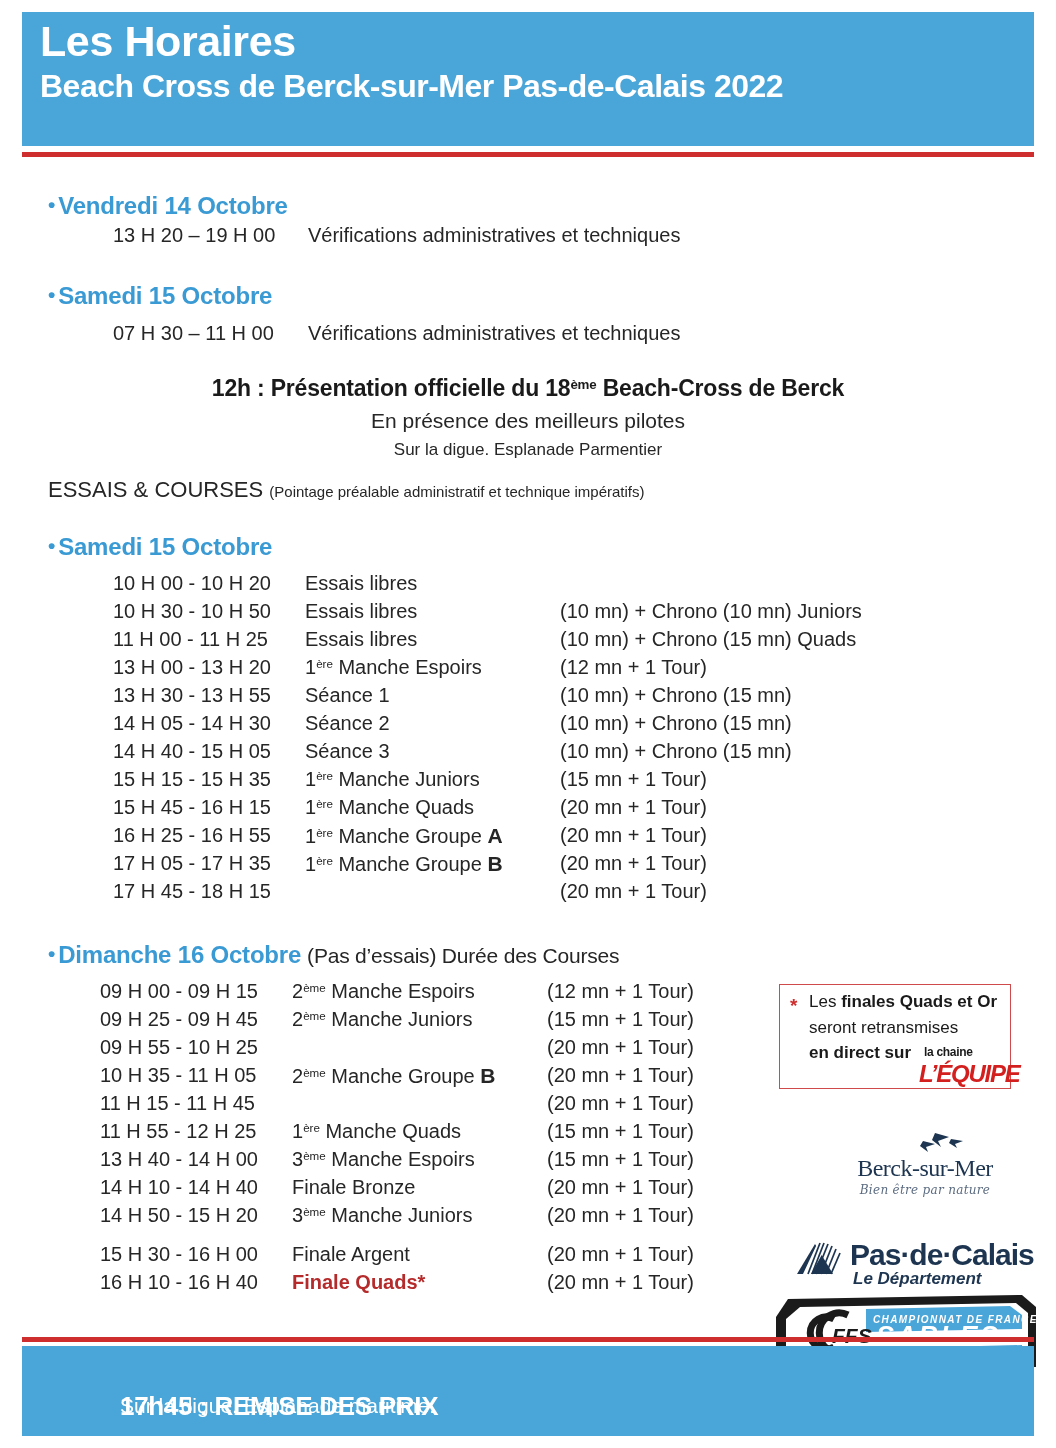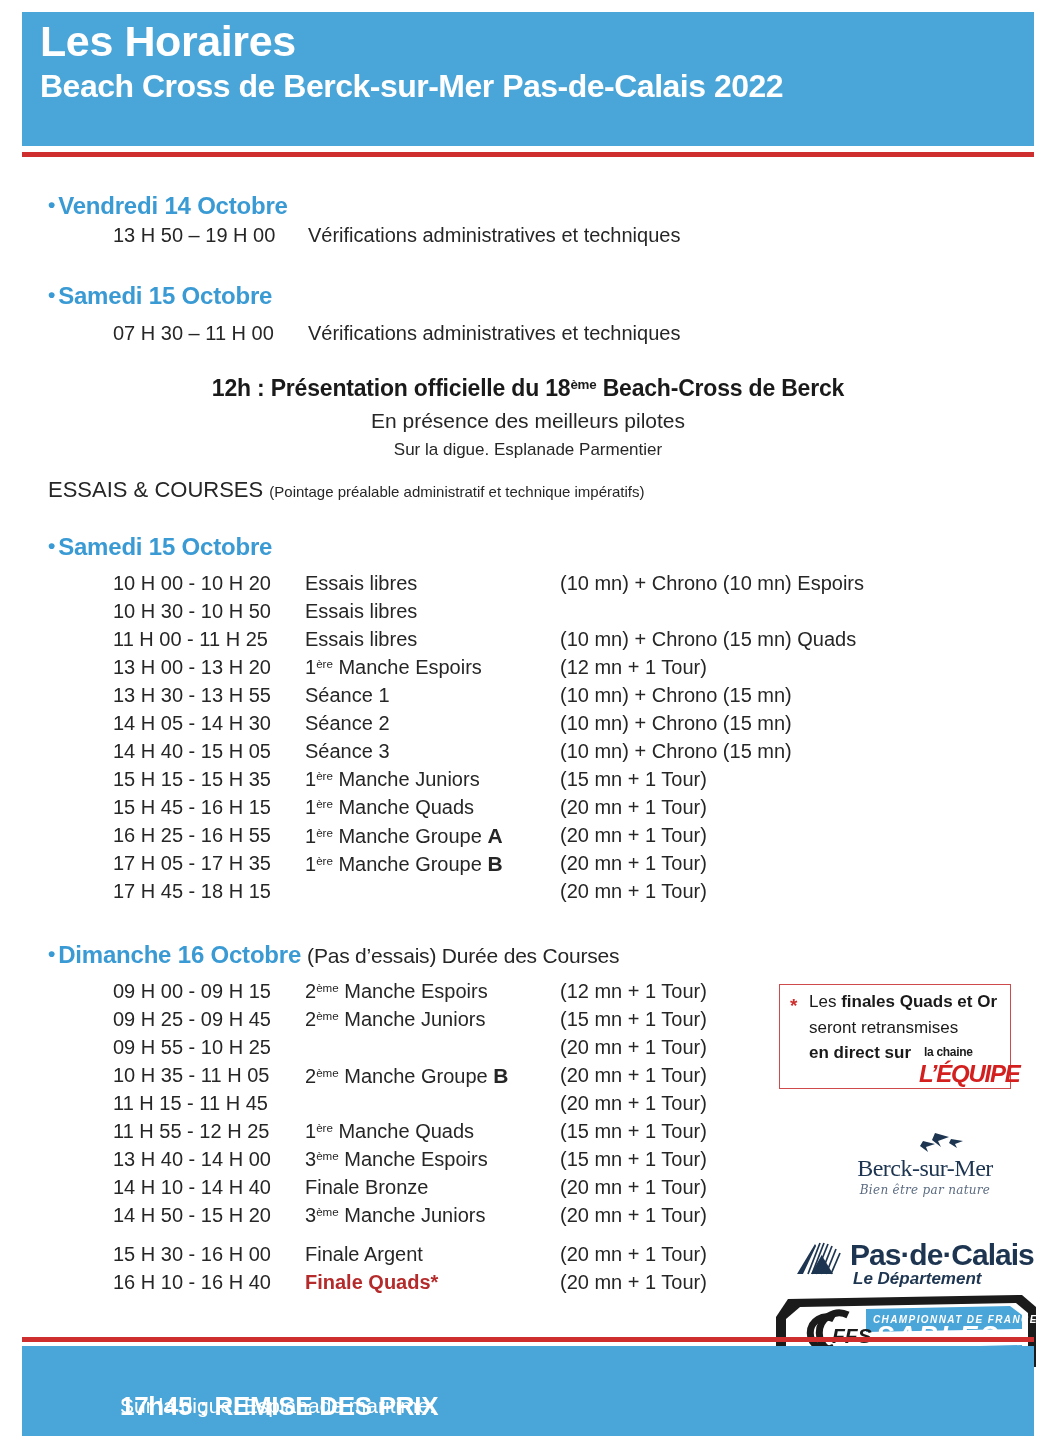--- a/index.html
+++ b/index.html
@@ -148,21 +148,21 @@
 
 <div class="header-band"></div>
 <div class="header-title">Les Horaires</div>
 <div class="header-sub">Beach Cross de Berck-sur-Mer Pas-de-Calais 2022</div>
 <div class="rule-red rule-top"></div>
 
 <div class="day-head" style="left:48px;top:192px;">
   <span class="bullet">•</span><span>Vendredi 14 Octobre</span>
 </div>
 <div class="simple-row" style="left:113px;top:224px;">
-  <span class="t">13 H 50 – 19 H 00</span><span>Vérifications administratives et techniques</span>
+  <span class="t">13 H 20 – 19 H 00</span><span>Vérifications administratives et techniques</span>
 </div>
 
 <div class="day-head" style="left:48px;top:282px;">
   <span class="bullet">•</span><span>Samedi 15 Octobre</span>
 </div>
 <div class="simple-row" style="left:113px;top:322px;">
   <span class="t">07 H 30 – 11 H 00</span><span>Vérifications administratives et techniques</span>
 </div>
 
 <div class="pres-1">
@@ -176,25 +176,25 @@
   <span class="small">(Pointage préalable administratif et technique impératifs)</span>
 </div>
 
 <div class="day-head" style="left:48px;top:533px;">
   <span class="bullet">•</span><span>Samedi 15 Octobre</span>
 </div>
 <div class="sched" id="saturday-table" style="left:113px;top:572px;width:800px;">
     <div class="row">
       <span class="c-time">10 H 00 - 10 H 20</span>
       <span class="c-event">Essais libres</span>
-      <span class="c-dur">(10 mn) + Chrono (10 mn) Espoirs</span>
     </div>
     <div class="row">
       <span class="c-time">10 H 30 - 10 H 50</span>
       <span class="c-event">Essais libres</span>
+      <span class="c-dur">(10 mn) + Chrono (10 mn) Juniors</span>
     </div>
     <div class="row">
       <span class="c-time">11 H 00 - 11 H 25</span>
       <span class="c-event">Essais libres</span>
       <span class="c-dur">(10 mn) + Chrono (15 mn) Quads</span>
     </div>
     <div class="row">
       <span class="c-time">13 H 00 - 13 H 20</span>
       <span class="c-event"><span>1</span><sup>ère</sup> Manche Espoirs</span>
       <span class="c-dur">(12 mn + 1 Tour)</span>
@@ -236,21 +236,21 @@
     </div>
     <div class="row">
       <span class="c-time">17 H 45 - 18 H 15</span>
       <span class="c-dur">(20 mn + 1 Tour)</span>
     </div>
   </div>
 
 <div class="day-head" style="left:48px;top:941px;">
   <span class="bullet">•</span><span>Dimanche 16 Octobre</span><span class="suffix">(Pas d’essais) Durée des Courses</span>
 </div>
-<div class="sched" id="sunday-table" style="left:113px;top:980px;width:700px;">
+<div class="sched" id="sunday-table" style="left:100px;top:980px;width:700px;">
     <div class="row">
       <span class="c-time">09 H 00 - 09 H 15</span>
       <span class="c-event"><span>2</span><sup>ème</sup> Manche Espoirs</span>
       <span class="c-dur">(12 mn + 1 Tour)</span>
     </div>
     <div class="row">
       <span class="c-time">09 H 25 - 09 H 45</span>
       <span class="c-event"><span>2</span><sup>ème</sup> Manche Juniors</span>
       <span class="c-dur">(15 mn + 1 Tour)</span>
     </div>

